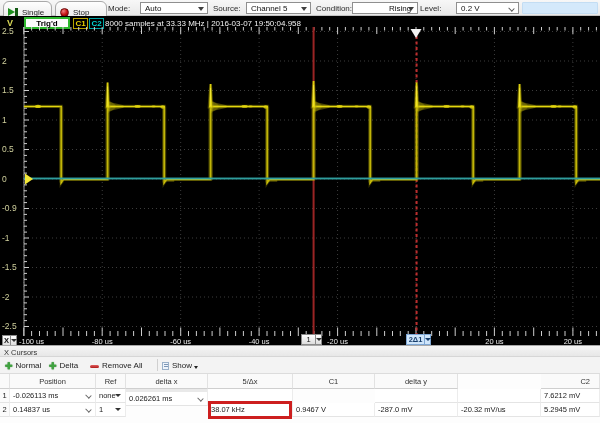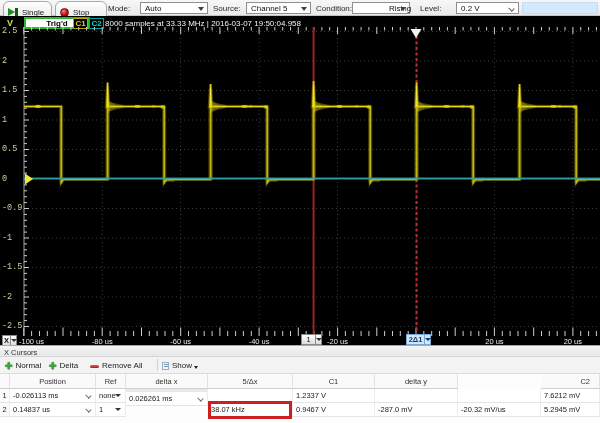--- a/index.html
+++ b/index.html
@@ -21,30 +21,30 @@
   .bluefield{position:absolute;left:522px;top:2px;width:76px;height:12px;background:#d4e9fb;border:1px solid #c3ddf3;border-radius:1px;}
   .icon-single{position:relative;width:10px;height:9px;margin:0 4px 0 4px;}
   .icon-single .tri{position:absolute;left:0;top:0;width:0;height:0;
     border-top:4.5px solid transparent;border-bottom:4.5px solid transparent;border-left:7px solid #1e8f1e;}
   .icon-single .bar{position:absolute;left:7px;top:0;width:2.5px;height:9px;background:#145c14;}
   .icon-stop{width:9px;height:9px;border-radius:50%;margin:0 4px 0 4px;
     background:radial-gradient(circle at 35% 30%,#f08080,#c41212 55%,#7c0b0b);border:1px solid #6b0808;}
   
   .statusbar{position:absolute;left:0;top:16px;width:600px;height:14px;background:#000;}
   .vunit{position:absolute;left:7px;top:2px;font-size:9px;font-weight:bold;color:#d8d855;}
-  .trig-box{position:absolute;left:24px;top:1px;width:66px;height:12px;background:#fcfcfc;
+  .trig-box{position:absolute;left:24px;top:1px;width:46px;height:12px;background:#fcfcfc;
     border:2px solid #2db82d;color:#000;font-size:8px;font-weight:bold;display:flex;align-items:center;justify-content:center;}
   .chan-box{position:absolute;top:2px;width:15px;height:10.5px;background:#000;font-size:8px;font-weight:bold;
     display:flex;align-items:center;justify-content:center;}
   .c1-box{left:73px;border:1px solid #b7a400;color:#e8d000;}
   .c2-box{left:89px;border:1px solid #00a2a2;color:#00d2d2;}
   .acq-text{position:absolute;left:105px;top:2.5px;font-size:8px;color:#f2f2f2;letter-spacing:0;}
   
   #scope-svg{position:absolute;left:0;top:16px;}
-  .ylab{position:absolute;font-size:8.5px;color:#cfcf9c;line-height:9px;font-family:Liberation Mono, monospace;}
+  .ylab{position:absolute;font-size:8.5px;color:#cfcf9c;line-height:9px;}
   .xlab{position:absolute;font-size:7.5px;color:#ececec;line-height:9px;white-space:nowrap;}
   
   .mini-combo{position:absolute;height:11px;display:flex;font-size:7.5px;line-height:9px;}
   .mini-combo .seg{border:1px solid #8a8a8a;background:linear-gradient(#ffffff,#dcdcdc);
     display:flex;align-items:center;justify-content:center;color:#111;}
   .mini-combo .seg.lbl{font-weight:bold;}
   .mini-combo .seg.arrow{margin-left:-1px;width:7px;}
   .mini-combo .tri{width:0;height:0;border-left:3px solid transparent;border-right:3px solid transparent;border-top:3.5px solid #333;}
   .flag-blue .seg{background:#cfe5fa;border-color:#7da6d4;color:#173d6b;font-weight:bold;}
   .flag-blue .tri{border-top-color:#173d6b;}
@@ -98,21 +98,21 @@
     <div class="combo" style="left:140px;width:68px;">
       <span>Auto</span>
         <span class="arr"></span>
     </div>
     <span class="tb-label" style="left:213px;">Source:</span>
     <div class="combo" style="left:246px;width:65px;">
       <span>Channel 5</span>
         <span class="arr"></span>
     </div>
     <span class="tb-label" style="left:316px;">Condition:</span>
-    <div class="combo" style="left:352px;width:58px;padding-left:36px;">
+    <div class="combo" style="left:352px;width:66px;padding-left:36px;">
       <span>Rising</span>
         <span class="arr"></span>
     </div>
     <span class="tb-label" style="left:420px;">Level:</span>
     <div class="combo" style="left:456px;width:63px;">
       <span>0.2 V</span>
         <span class="chev"></span>
     </div>
     <div class="bluefield"></div>
   </div>
@@ -288,21 +288,20 @@
       </div>
       <div class="td" style="left:96px;top:15px;width:30px;">
         <span>none</span>
           <span class="ctri"></span>
       </div>
       <div class="td disabled" style="left:126px;top:15px;width:82px;">
         <span></span>
           <span class="cchev"></span>
       </div>
       <div class="td" style="left:208px;top:15px;width:85px;"></div>
-      <div class="td" style="left:293px;top:15px;width:82px;">1.2337 V</div>
       <div class="td" style="left:375px;top:15px;width:83px;"></div>
       <div class="td" style="left:458px;top:15px;width:83px;"></div>
       <div class="td" style="left:541px;top:15px;width:59px;">7.6212 mV</div>
 
       <div class="td rownum" style="left:0;top:29px;width:10px;">2</div>
       <div class="td" style="left:10px;top:29px;width:86px;">
         <span>0.14837 us</span>
           <span class="cchev"></span>
       </div>
       <div class="td" style="left:96px;top:29px;width:30px;">

